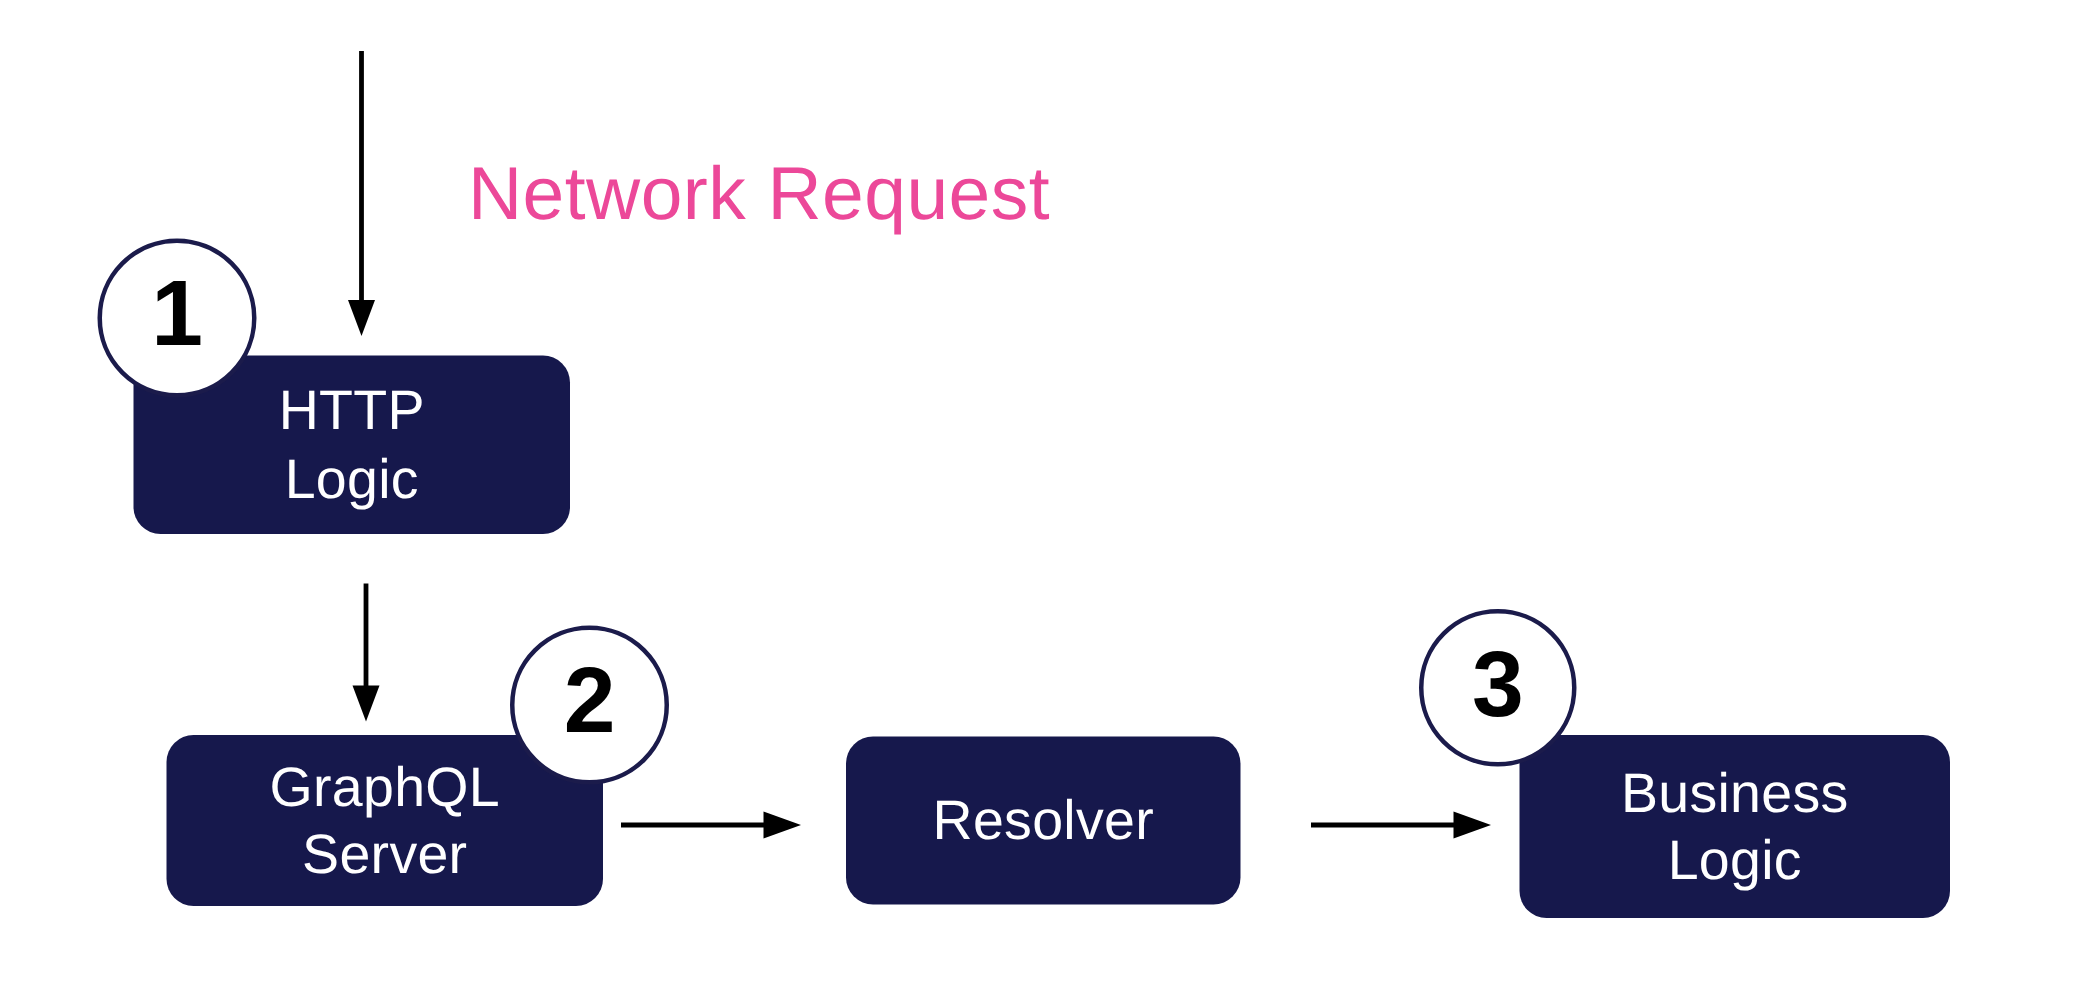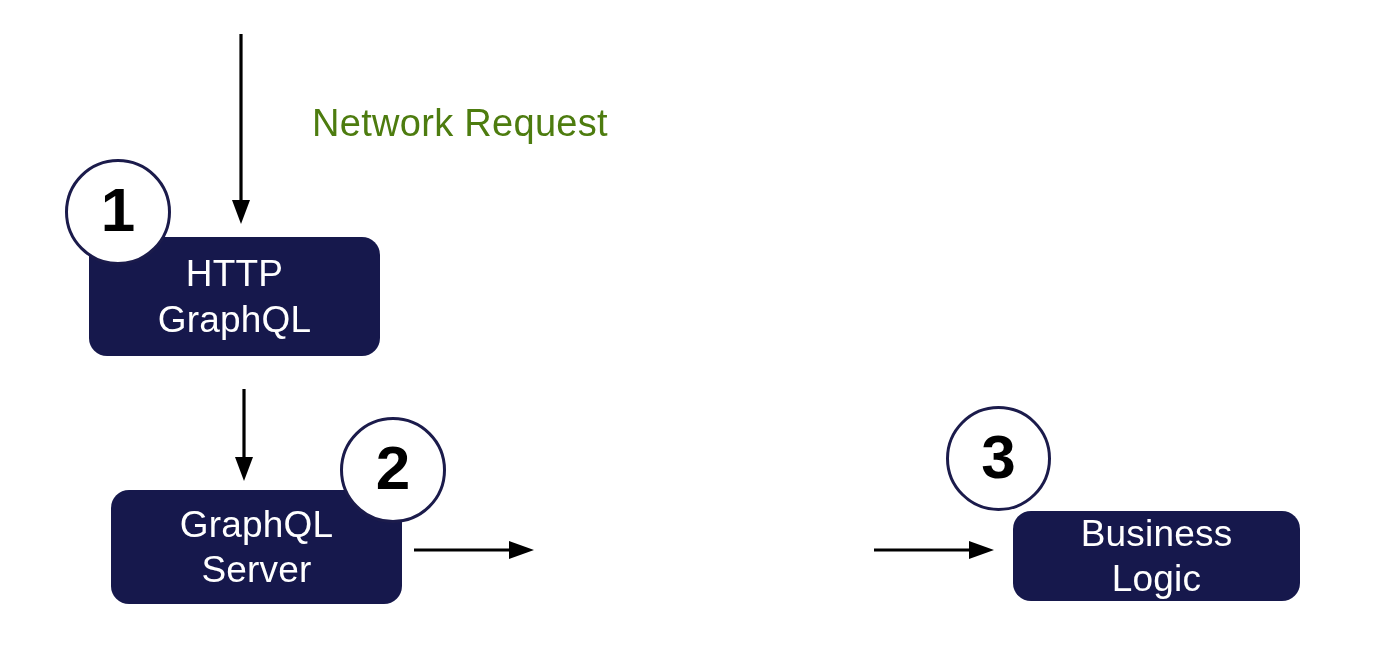--- a/index.html
+++ b/index.html
@@ -39,21 +39,21 @@
     z-index: 2;
   }
   .node-box .node-label {
     display: block;
     white-space: pre-line;
     padding: 0 10px;
   }
   #box-http        { left: 89px;   top: 237px; width: 291px; height: 119px; }
   #box-graphql     { left: 89px;   top: 490px; width: 291px; height: 114px; margin-left: 22px; }
   #box-resolver    { left: 564px;  top: 491px; width: 263px; height: 112px; }
-  #box-business    { left: 1013px; top: 490px; width: 287px; height: 90px; margin-top: 21px; }
+  #box-business    { left: 1013px; top: 490px; width: 287px; height: 122px; }
 
   
   .step-badge {
     position: absolute;
     box-sizing: border-box;
     background: #ffffff;
     border: 3px solid #1B1B4B;
     border-radius: 50%;
     display: flex;
     align-items: center;
@@ -81,24 +81,24 @@
     stroke-width: 3.2;
     fill: none;
   }
   .arrow-head { fill: #000000; }
 
   #arrow-network  { left: 0px; top: 0px; width: 1384px; height: 672px; }
 
   
   .flow-label {
     position: absolute;
-    color: #4d7c0f;
+    color: #ec4899;
     font-family: "Liberation Sans", sans-serif;
     font-weight: 400;
-    font-size: 38px;
+    font-size: 50px;
     line-height: 1;
     white-space: nowrap;
     letter-spacing: 0.3px;
     z-index: 3;
   }
   #label-network-request { left: 312px; top: 104px; }
 </style>
 </head>
 <body>
 
@@ -124,28 +124,31 @@
     <g>
       <line class="arrow-line" x1="874" y1="550" x2="976" y2="550"></line>
       <polygon class="arrow-head" points="994,550 969,541 969,559"></polygon>
     </g>
   </svg>
 
   <div id="label-network-request" class="flow-label">Network Request</div>
 
   <div id="box-http" class="node-box">
     <span class="node-label">HTTP
-GraphQL</span>
+Logic</span>
   </div>
 
   <div id="box-graphql" class="node-box">
     <span class="node-label">GraphQL
 Server</span>
   </div>
 
+  <div id="box-resolver" class="node-box">
+    <span class="node-label">Resolver</span>
+  </div>
 
   <div id="box-business" class="node-box">
     <span class="node-label">Business
 Logic</span>
   </div>
 
   <div id="badge-1" class="step-badge">
     <span class="badge-num">1</span>
   </div>
 

